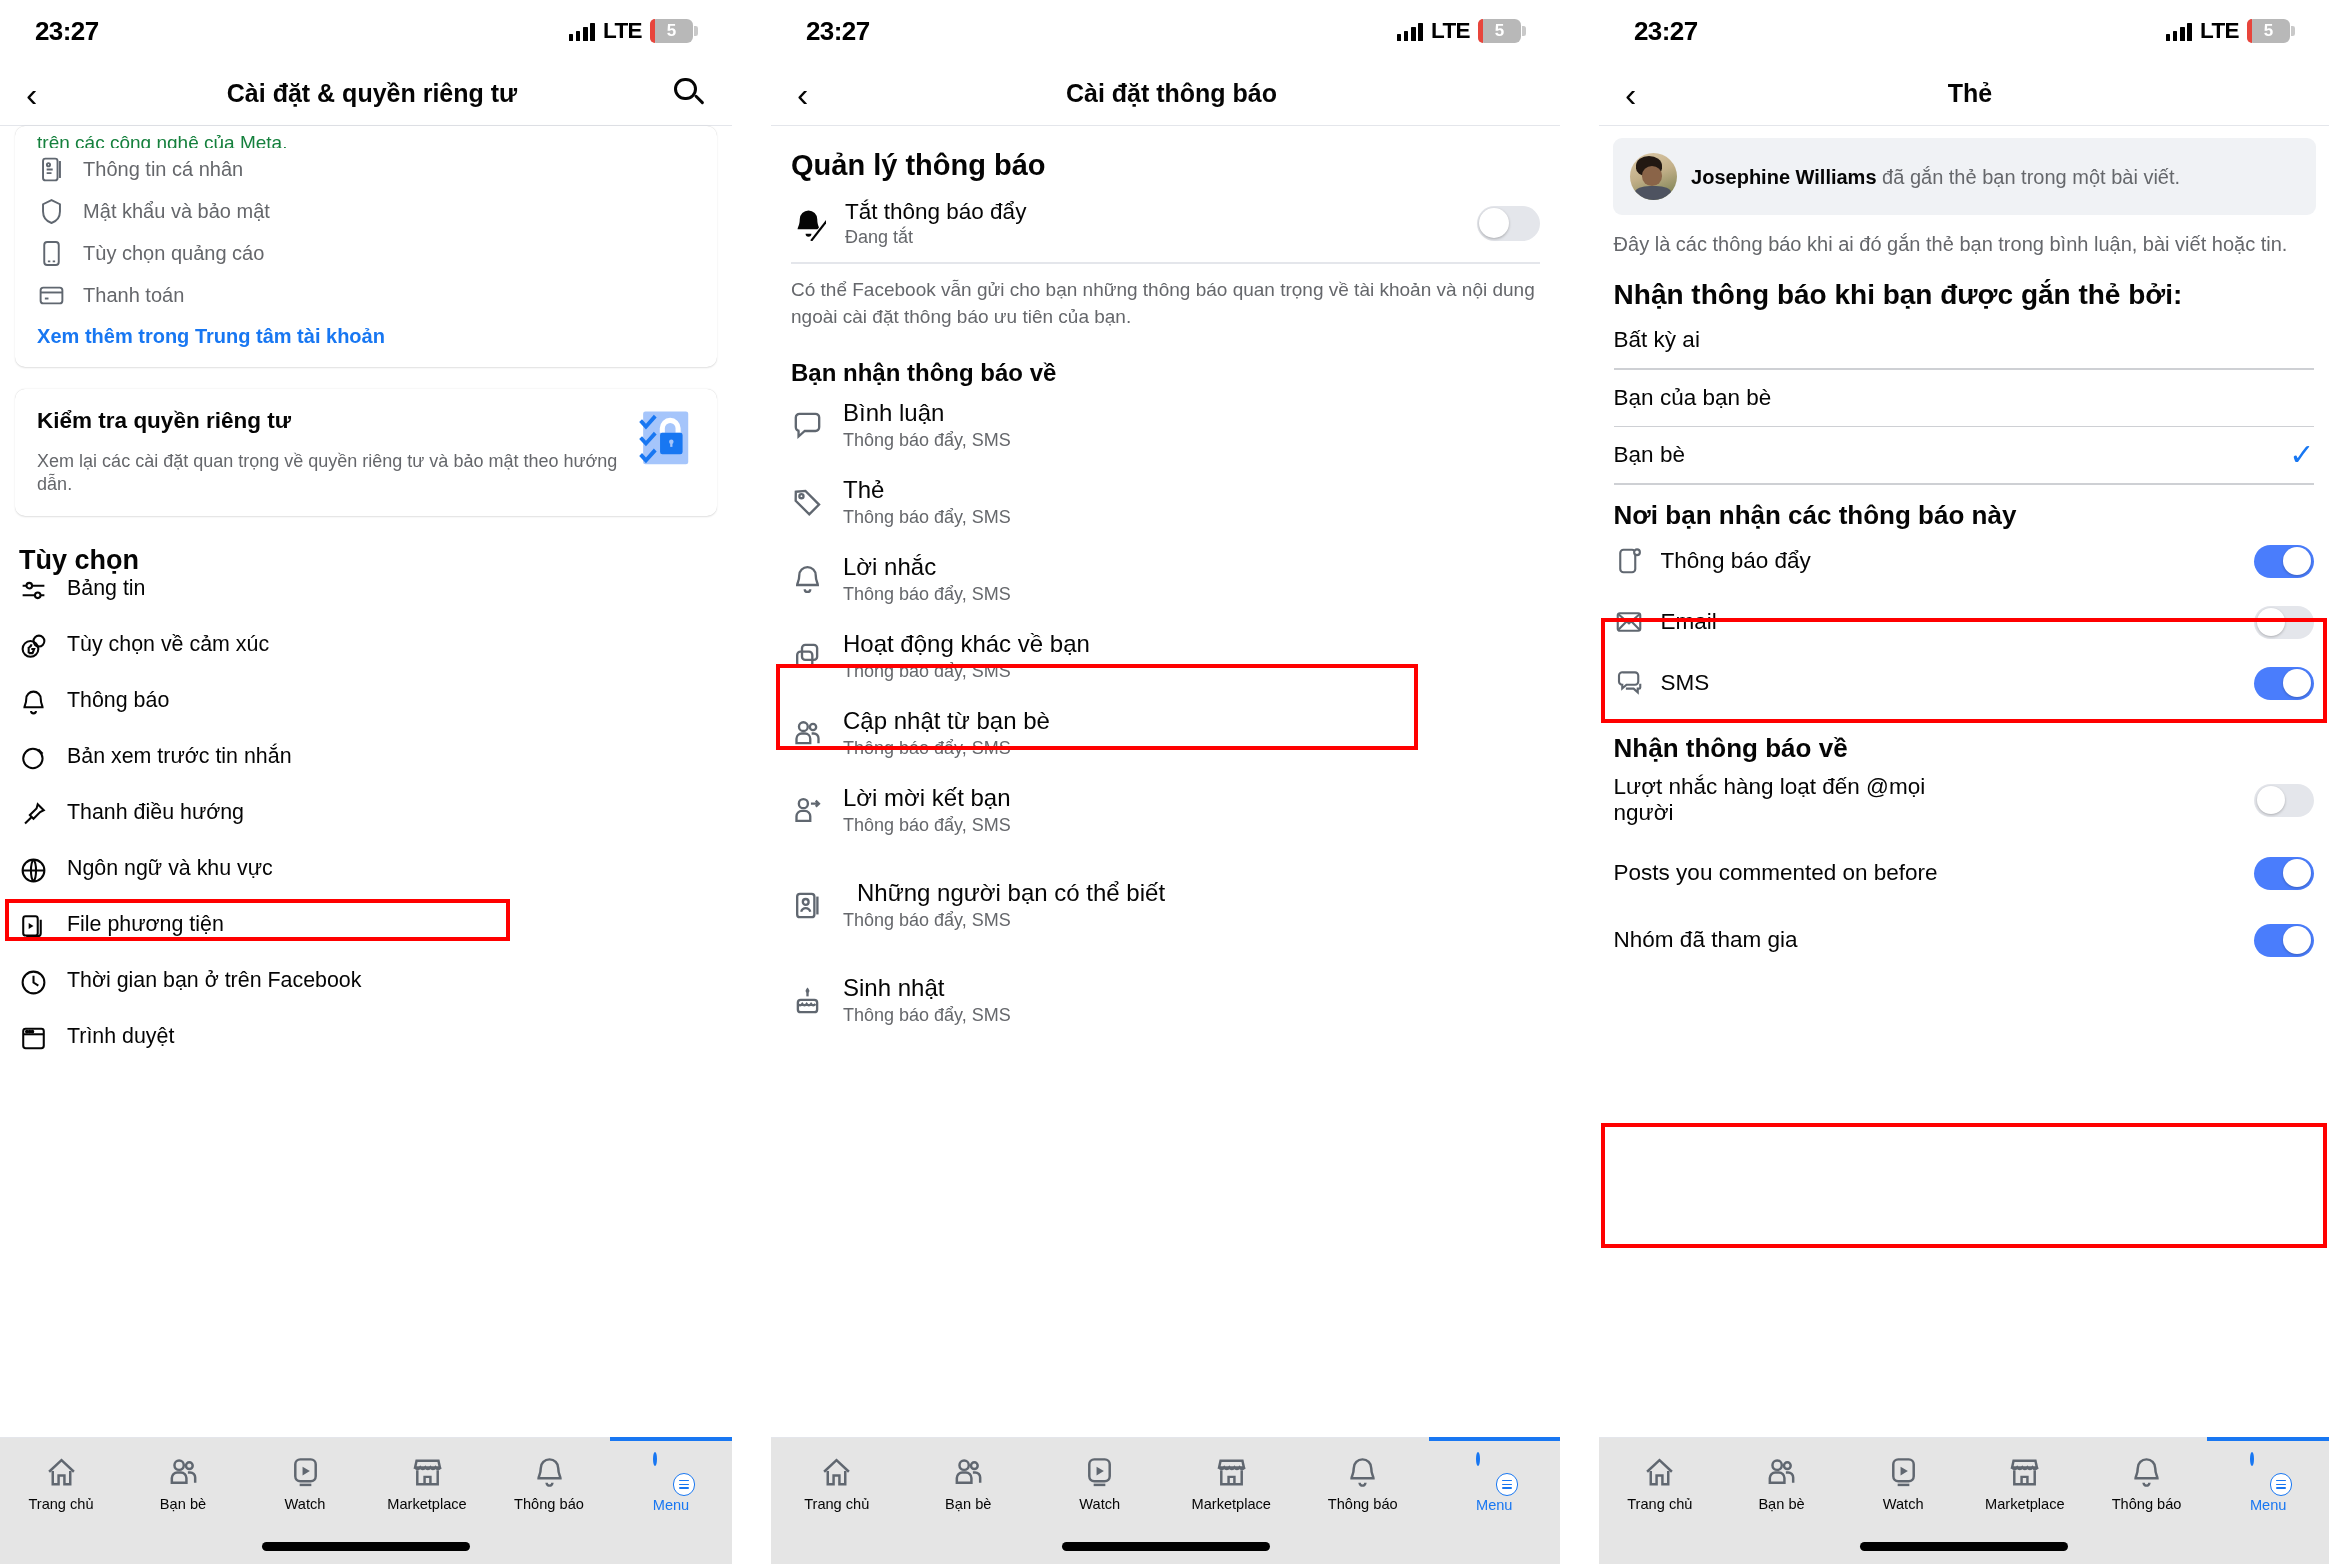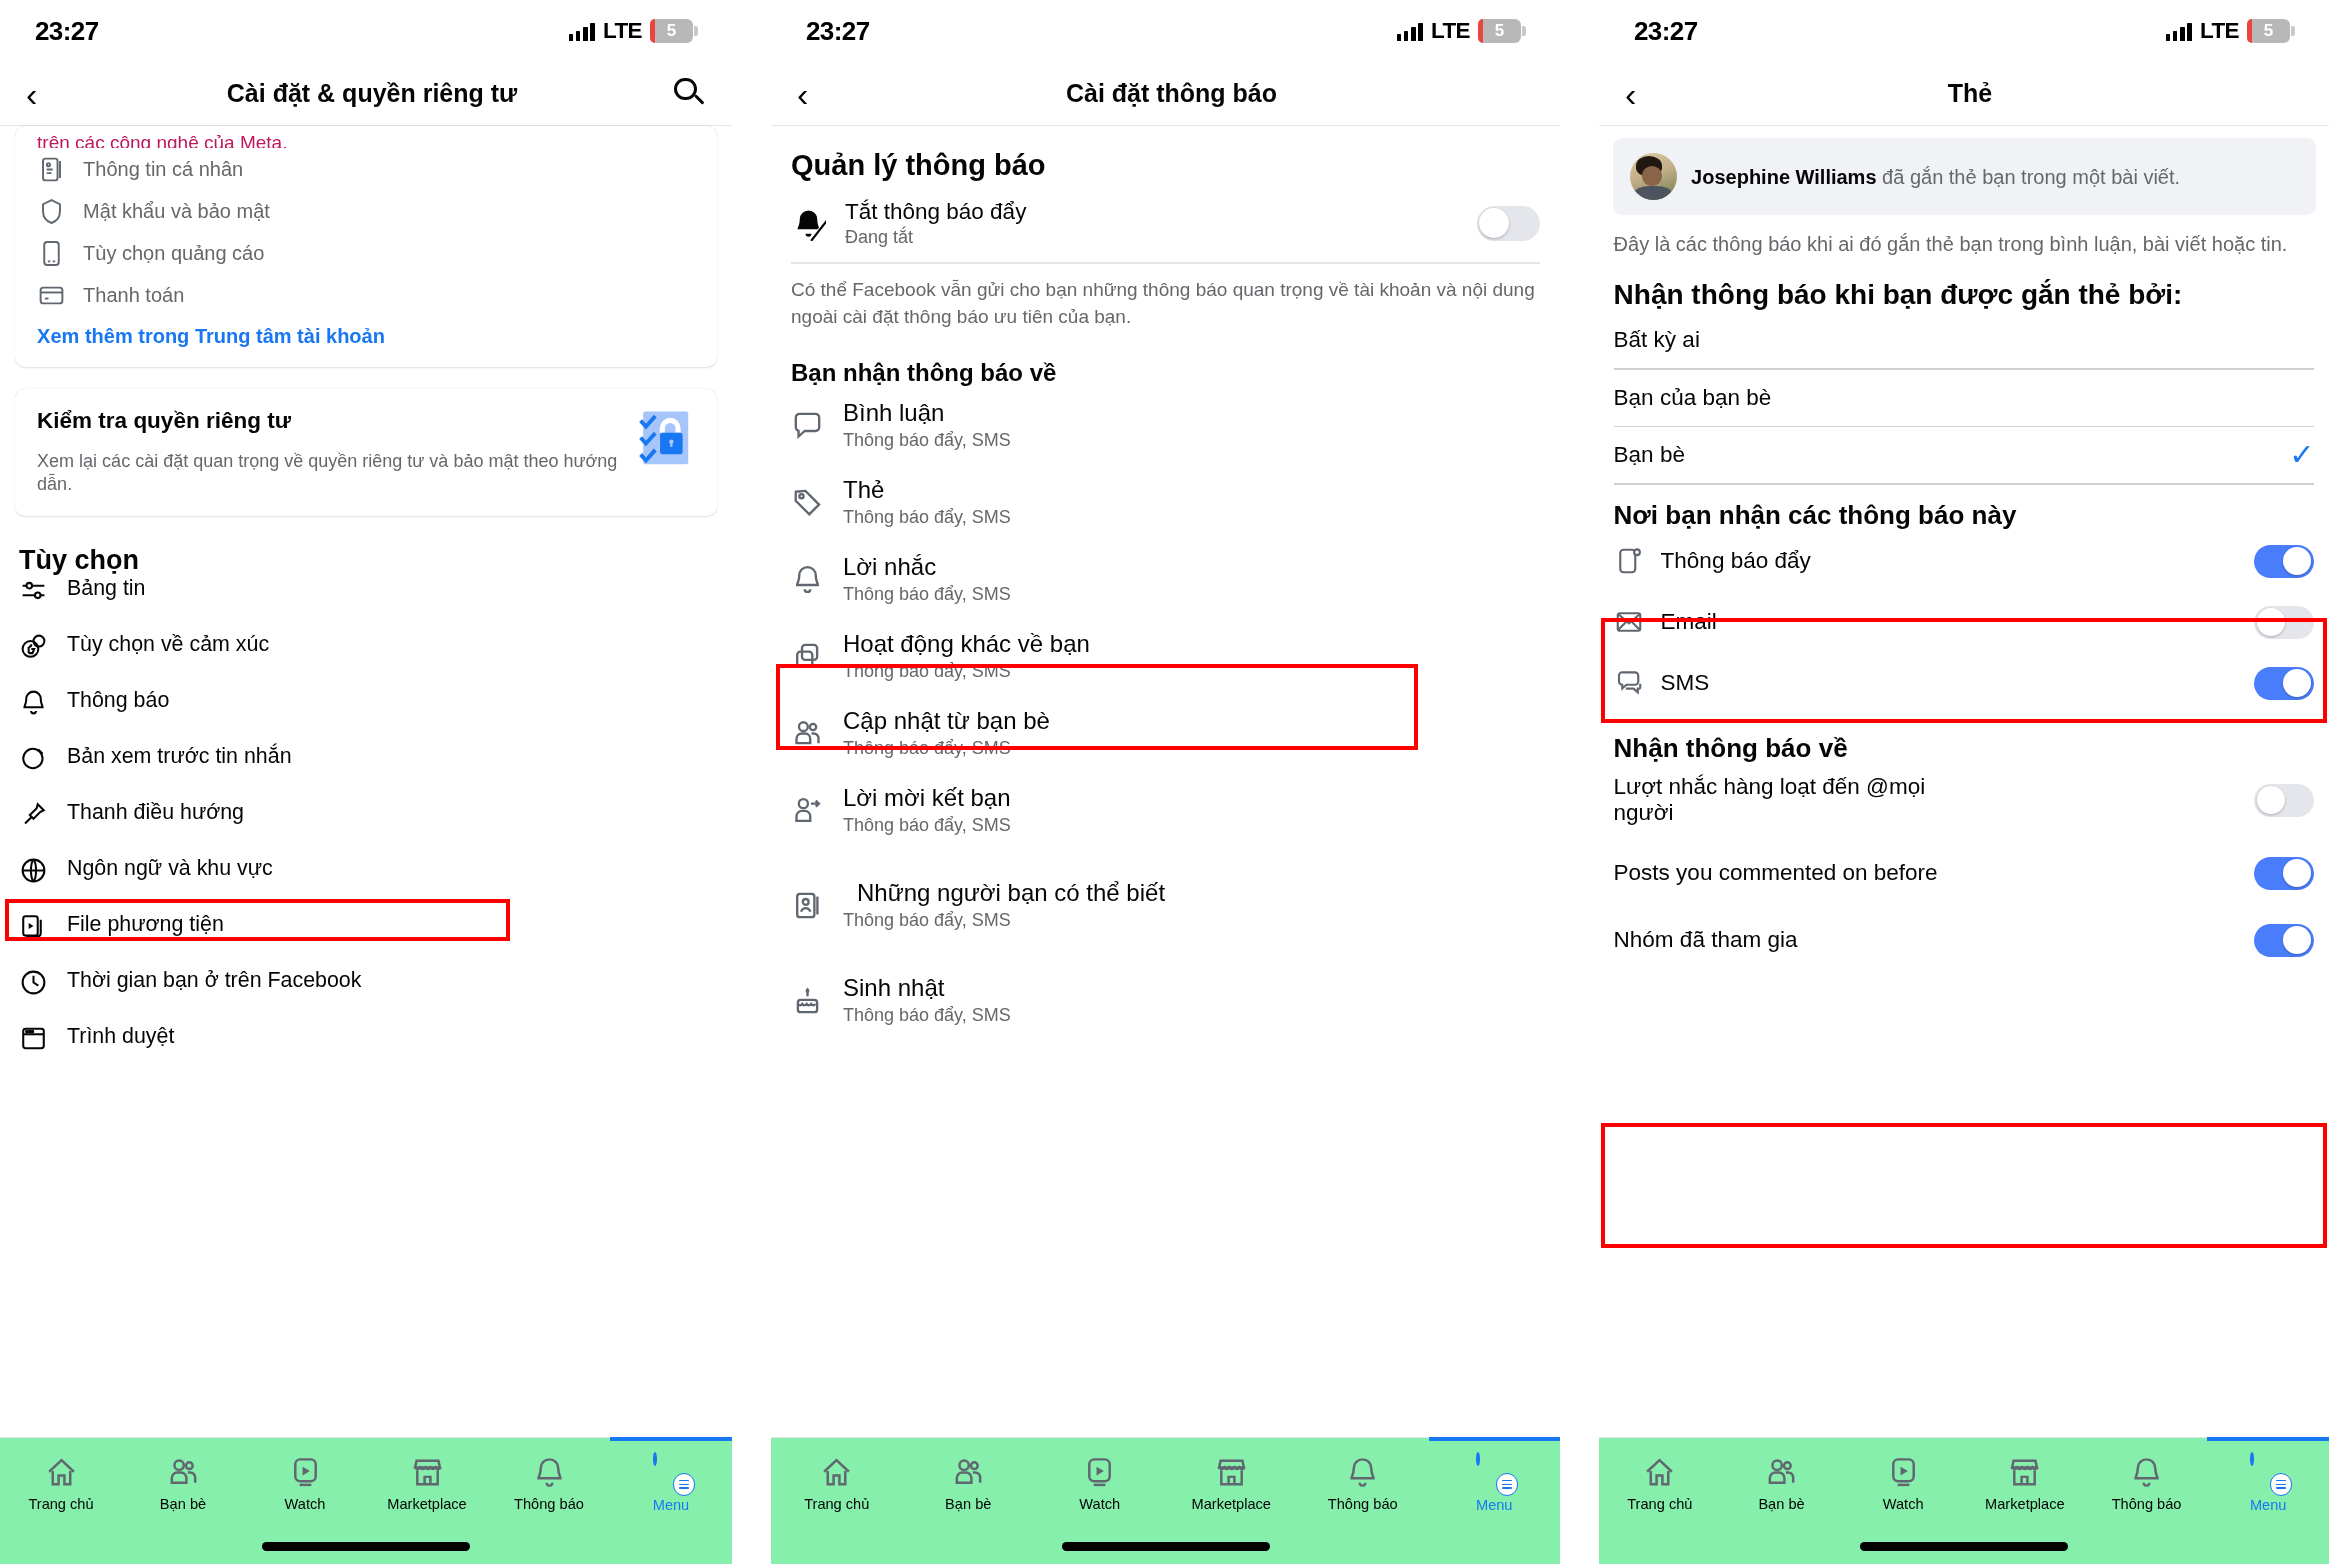--- a/index.html
+++ b/index.html
@@ -60,21 +60,21 @@
   .hr { height:1.1px; background:#e4e6eb; width:100%; }
 
   .scroll { position:relative; }
 
   
   .card {
     background:#fff; border-radius:10px;
     box-shadow:0 0.6px 1.7px rgba(0,0,0,.13), 0 0 0.6px rgba(0,0,0,.12);
     margin: 0 14.6px;
   }
-  .cut-text { font-size:19px; color:#be185d; padding: 2.3px 22.5px 0 22.5px; height:19px; overflow:hidden; }
+  .cut-text { font-size:19px; color:#15803d; padding: 2.3px 22.5px 0 22.5px; height:19px; overflow:hidden; }
   .acct-row { display:flex; align-items:center; gap:17px; padding: 8px 22.5px; height:42px; }
   .acct-row .lbl { font-size:20px; color:#65676b; }
   .acct-link { font-size:20px; color:#1877f2; font-weight:700; padding: 9px 22.5px 19px 22.5px; }
 
   .pc-card { margin: 21.4px 14.6px 0 14.6px; padding: 19px 22.5px; display:flex; align-items:flex-start; gap:13.5px;
     background:#fff; border-radius:10px; box-shadow:0 0.6px 1.7px rgba(0,0,0,.13), 0 0 0.6px rgba(0,0,0,.12); }
   .pc-title { font-size:22.5px; font-weight:700; color:#050505; margin-bottom:16px;}
   .pc-sub { font-size:18px; color:#65676b; line-height:1.3; }
   .pc-art { width:62px; height:60px; flex:0 0 auto; position:relative; }
 
@@ -85,21 +85,21 @@
   .opt-row .label { font-size:21.4px; color:#050505; }
 
   .icon { width:29px; height:29px; flex:0 0 auto; color:#050505; }
   .icon svg { display:block; width:100%; height:100%; }
   .icon.gray { color:#606770; }
 
   
   .hl { position:absolute; border:4.5px solid #ff0000; box-sizing:border-box; pointer-events:none; }
 
   
-  .tabbar { position:absolute; left:0; right:0; bottom:0; height:127px; background:#86efac; }
+  .tabbar { position:absolute; left:0; right:0; bottom:0; height:127px; background:#e5e5e5; }
   .tabbar .topline { height:1.1px; background:#e4e6eb; }
   .tabs { display:flex; height:85px; }
   .tab { flex:1; display:flex; flex-direction:column; align-items:center; justify-content:center; gap:5.6px; padding-top:5.6px;}
   .tab .ti { width:35px; height:35px; color:#606770; }
   .tab .ti svg { width:100%; height:100%; display:block;}
   .tab .tl { font-size:14.6px; color:#050505; }
   .tab.active .tl { color:#1877f2; }
   .tab-active-bar { position:absolute; right:0; top:0; width:calc(100%/6); height:4px; background:#1877f2; }
   .avatar-wrap { position:relative; width:37px; height:37px; }
   .avatar {

